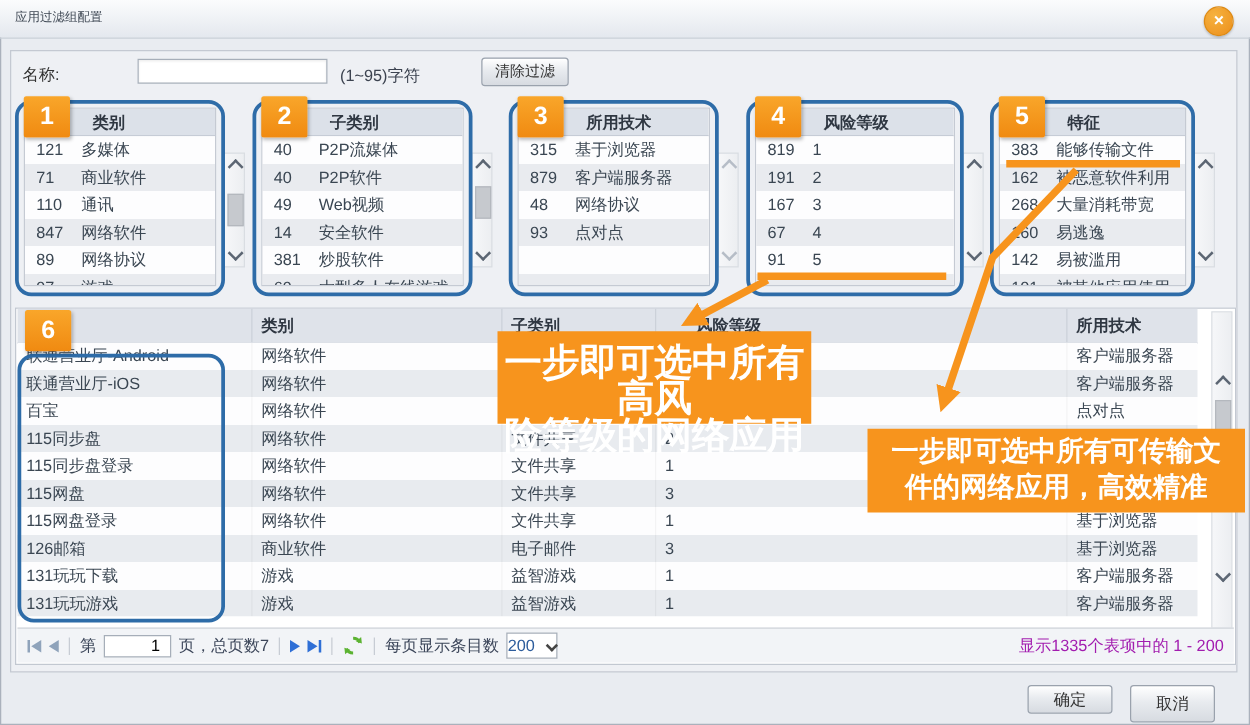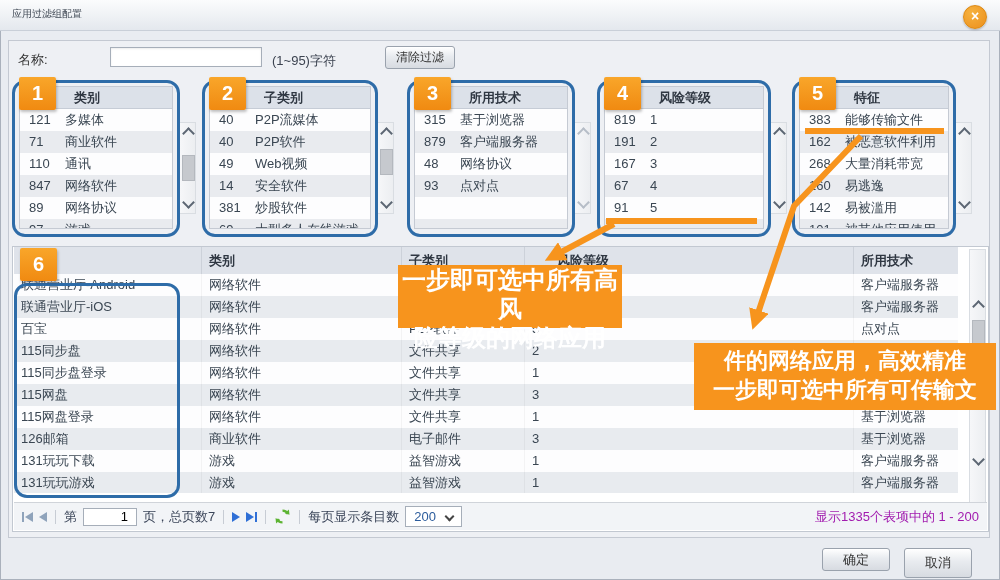--- a/index.html
+++ b/index.html
@@ -83,26 +83,26 @@
   .pg-sep{width:1px;height:14px;background:#c7ccd4;margin:0 2px;}
   .tri{width:0;height:0;display:inline-block;}
   .tri-l{border-top:5px solid transparent;border-bottom:5px solid transparent;border-right:8px solid #8fa3bb;}
   .tri-r{border-top:5px solid transparent;border-bottom:5px solid transparent;border-left:8px solid #2f6fd6;}
   .bar{width:2px;height:10px;display:inline-block;}
   .bar-g{background:#8fa3bb;}.bar-b{background:#2f6fd6;}
   .pg-icon{display:inline-flex;align-items:center;gap:1px;cursor:pointer;}
   .page-input{width:54px;height:18px;border:1px solid #a6aeb9;box-sizing:border-box;background:#fff;
     font-size:13px;text-align:right;padding-right:8px;}
   .select{display:inline-flex;align-items:center;height:19px;border:1px solid #a6aeb9;background:#fff;
-    padding:0 8px;gap:10px;cursor:pointer;color:#2c5c9c;font-size:13px;}
+    padding:0 0;gap:10px;cursor:pointer;color:#2c5c9c;font-size:13px;}
   .select .chev{width:5px;height:5px;border-color:#444;}
   .status{margin-left:auto;color:#a21caf;}
   
   .callout{position:absolute;background:#f7941d;color:#fff;font-weight:bold;text-align:center;z-index:40;}
-  #callout-0{left:398px;top:265px;width:224px;height:63px;font-size:24px;line-height:29px;padding-top:0;box-sizing:content-box;}
+  #callout-0{left:398px;top:265px;width:251px;height:63px;font-size:30px;line-height:29px;padding-top:11px;box-sizing:content-box;}
   #callout-1{left:694px;top:343px;width:302px;height:64px;font-size:22px;line-height:29px;padding-top:3px;}
   .overlay{position:absolute;left:0;top:0;z-index:50;pointer-events:none;}
   #rect6{position:absolute;left:14px;top:283px;width:166px;height:215px;border:3px solid #2e6ca8;
     border-radius:13px;z-index:30;pointer-events:none;box-sizing:border-box;}
   #badge6{position:absolute;left:20px;top:248px;width:37px;height:33px;z-index:31;
     background:linear-gradient(#f9a62a,#f08a11);color:#fff;font-size:20px;font-weight:bold;
     text-align:center;line-height:33px;border-radius:2px;box-shadow:1px 2px 3px rgba(0,0,0,.25);}
   
   .btn-ok{position:absolute;left:822px;top:548px;width:68px;height:23px;}
   .btn-cancel{position:absolute;left:904px;top:548px;width:68px;height:30px;}
@@ -427,22 +427,22 @@
 </div>
 
 <div id="rect6"></div>
 <div id="badge6">6</div>
 
 <div class="callout" id="callout-0">
   <div>一步即可选中所有高风</div>
   <div>险等级的网络应用</div>
 </div>
 <div class="callout" id="callout-1">
+  <div>一步即可选中所有可传输文</div>
   <div>件的网络应用，高效精准</div>
-  <div>一步即可选中所有可传输文</div>
 </div>
 
 <svg class="overlay" width="1000" height="580" viewBox="0 0 1000 580">
   <defs>
     <marker id="ah" viewBox="0 0 10 10" refX="6" refY="5" markerWidth="3.4" markerHeight="3.4" orient="auto">
       <path d="M0,0 L10,5 L0,10 z" fill="#f7941d"></path>
     </marker>
   </defs>
   <line x1="606" y1="221" x2="757" y2="221" stroke="#f7941d" stroke-width="6"></line>
   <line x1="805" y1="131" x2="944" y2="131" stroke="#f7941d" stroke-width="6"></line>

